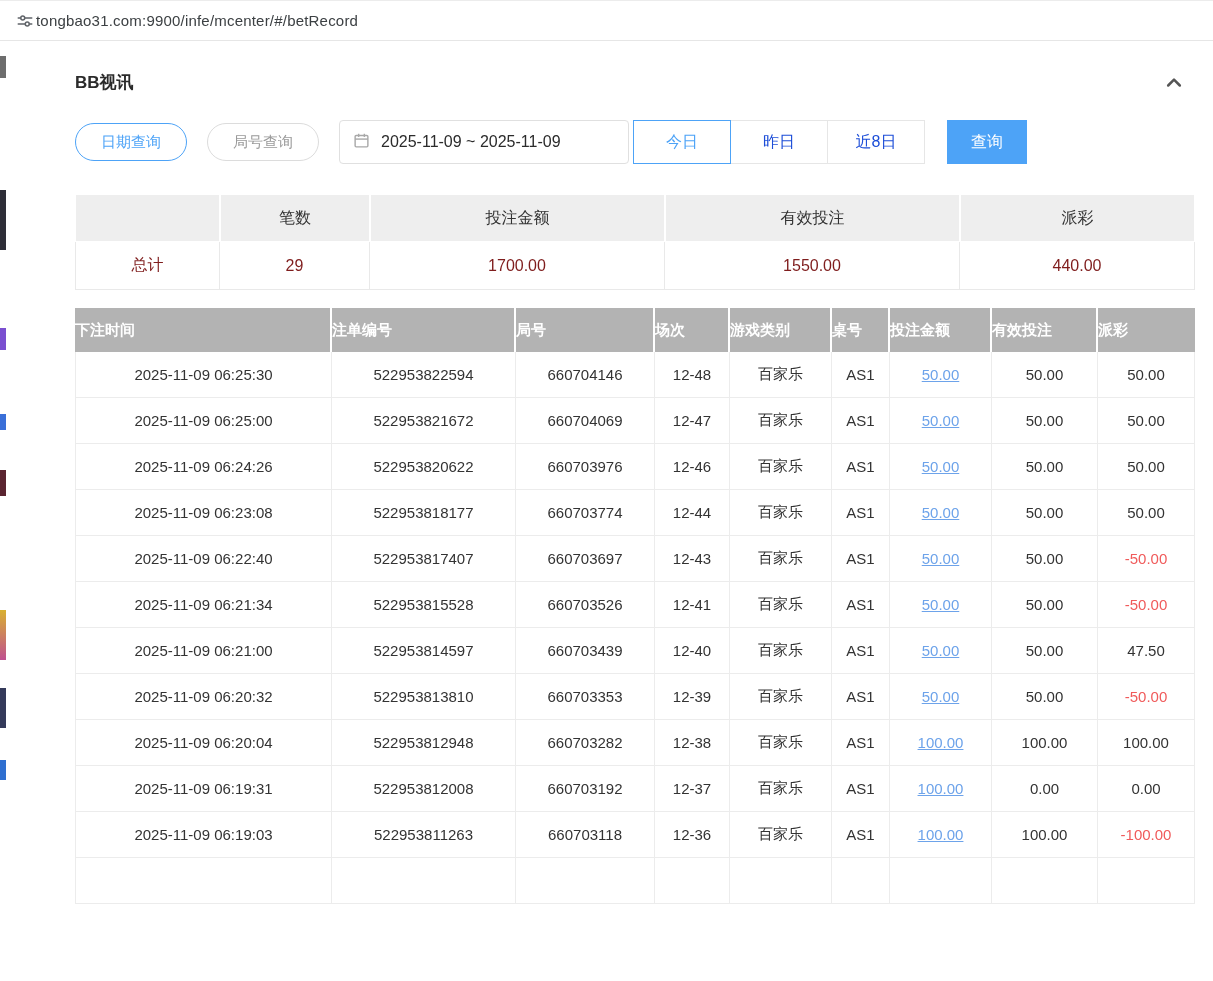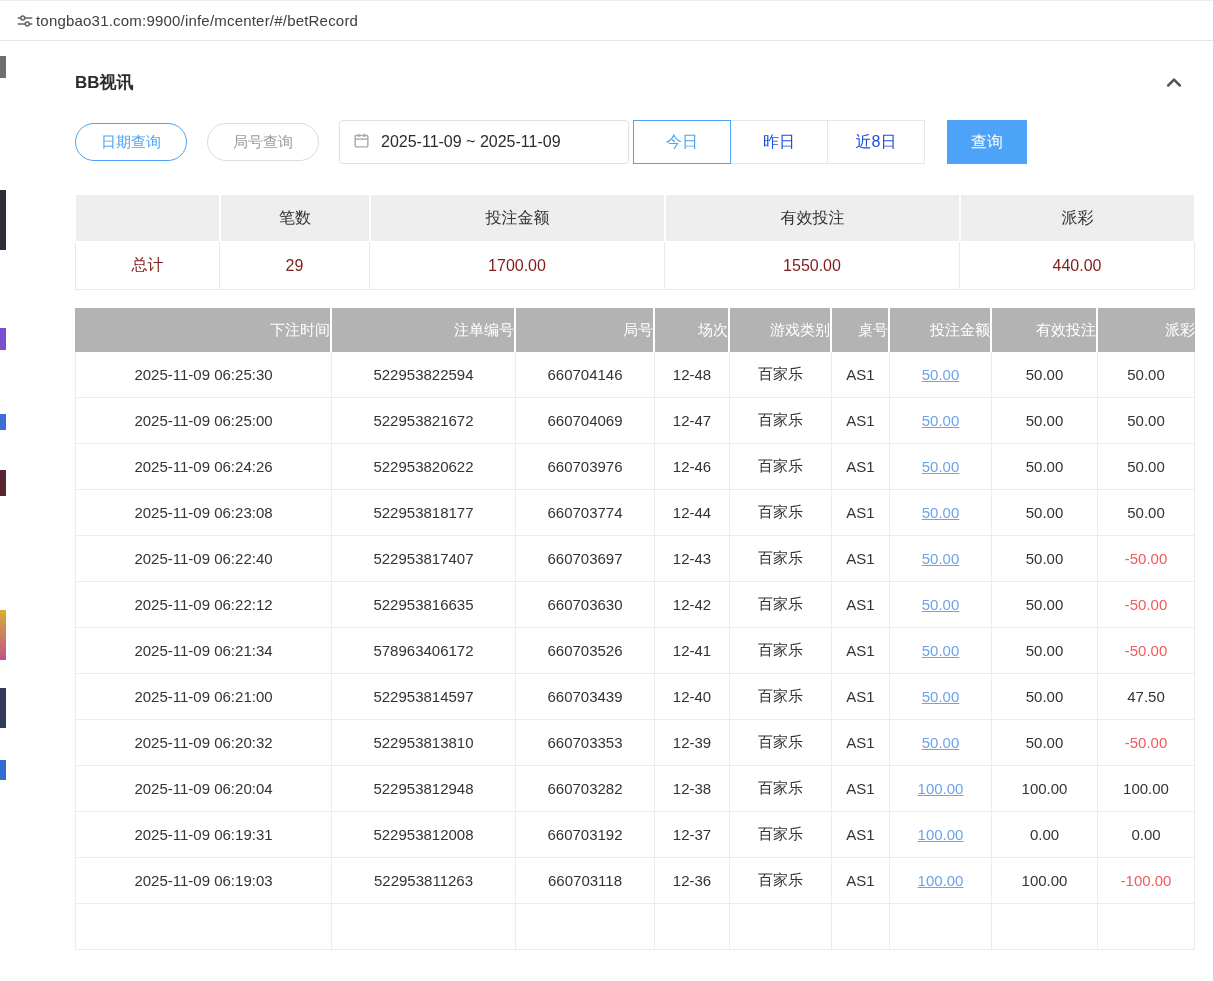--- a/index.html
+++ b/index.html
@@ -43,21 +43,21 @@
   .summary { margin-top:30px; }
   .summary th { background:var(--summary-header-bg,#eee); height:48px; font-size:16px; font-weight:500;
     color:#333; border:1px solid #fff; text-align:center; }
   .summary td { height:48px; font-size:16px; color:#7f1d1d; text-align:center;
     border-bottom:1px solid #e9e9e9; border-right:1px solid #e9e9e9; background:#fff; }
   .summary td:first-child { border-left:1px solid #e9e9e9; }
 
   
   .records { margin-top:18px; }
   .records th { background:var(--table-header-bg,#b3b3b3); color:#fff; height:44px; font-size:15px;
-    font-weight:400; text-align:right; border-right:2px solid #fff; }
+    font-weight:700; text-align:left; border-right:2px solid #fff; }
   .records th:last-child { border-right:none; }
   .records td { height:46px; font-size:15px; color:#333; text-align:center; background:#fff;
     border-bottom:1px solid #ececec; border-right:1px solid #ececec; }
   .records td:first-child { border-left:1px solid #ececec; }
   .bet-link { color:var(--link,#6da3ea); text-decoration:underline; cursor:pointer; }
   td.neg { color:var(--negative,#f05b5b); }
 </style>
 </head>
 <body>
 
@@ -223,33 +223,22 @@
     <td>522953817407</td>
     <td>660703697</td>
     <td>12-43</td>
     <td>百家乐</td>
     <td>AS1</td>
     <td><a class="bet-link">50.00</a></td>
     <td>50.00</td>
     <td class="neg">-50.00</td>
   </tr>
         <tr>
-    <td>2025-11-09 06:22:12</td>
-    <td>522953816635</td>
-    <td>660703630</td>
-    <td>12-42</td>
-    <td>百家乐</td>
-    <td>AS1</td>
-    <td><a class="bet-link">50.00</a></td>
-    <td>50.00</td>
-    <td class="neg">-50.00</td>
-  </tr>
-        <tr>
     <td>2025-11-09 06:21:34</td>
-    <td>578963406172</td>
+    <td>522953815528</td>
     <td>660703526</td>
     <td>12-41</td>
     <td>百家乐</td>
     <td>AS1</td>
     <td><a class="bet-link">50.00</a></td>
     <td>50.00</td>
     <td class="neg">-50.00</td>
   </tr>
         <tr>
     <td>2025-11-09 06:21:00</td>

